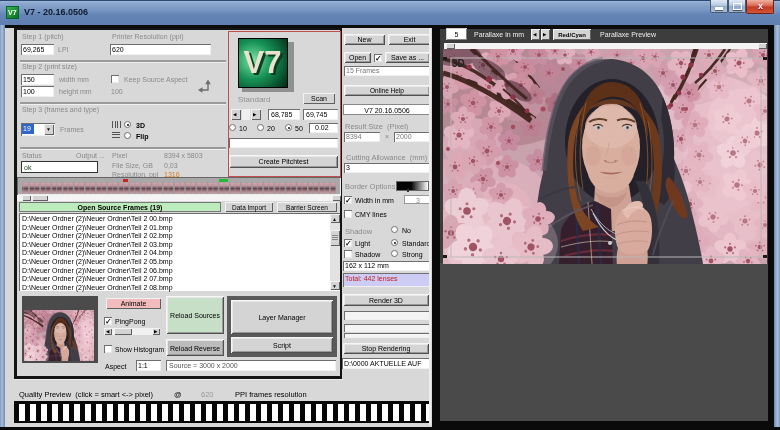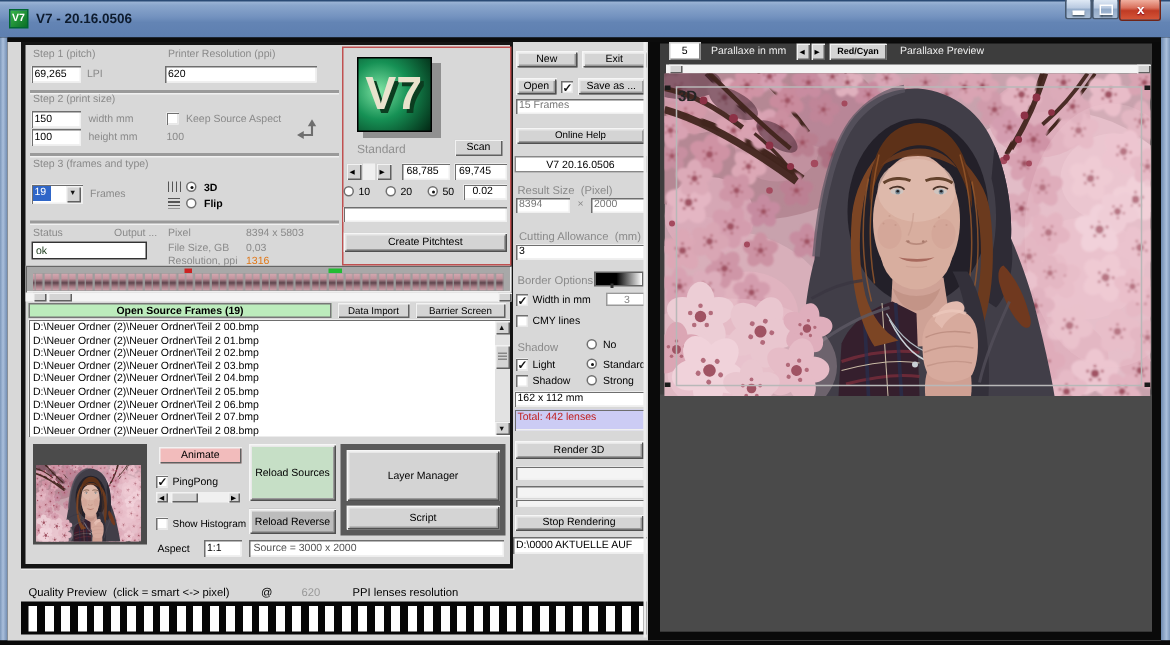--- a/index.html
+++ b/index.html
@@ -210,21 +210,21 @@
 <div class="raised" style="left:231px;top:337px;width:102px;height:16px;">
     <div class="btxt" style="top:5px;">Script</div>
   </div>
 <div class="sunk" style="left:166px;top:360px;width:170px;height:11px;">
     <span style="position:absolute;left:3px;top:2px;color:#555;">Source = 3000 x 2000</span>
   </div>
 
 <div class="blk" style="left:19px;top:390px;font-size:7.5px;">Quality Preview&nbsp;&nbsp;(click = smart &lt;-&gt; pixel)</div>
 <div class="blk" style="left:174px;top:390px;font-size:7.5px;">@</div>
 <div class="abs" style="left:201px;top:390px;color:#999;font-size:7.5px;">620</div>
-<div class="blk" style="left:235px;top:390px;font-size:7.5px;">PPI lenses resolution</div>
+<div class="blk" style="left:235px;top:390px;font-size:7.5px;">PPI frames resolution</div>
 <div class="abs" style="left:14px;top:401px;width:417px;height:22px;background:#060606;"></div>
 <div class="abs" style="left:19px;top:404px;width:410px;height:17px;background:repeating-linear-gradient(90deg,#fff 0,#fff 5.7px,#060606 5.7px,#060606 11px);"></div>
 
 <div class="abs" style="left:228px;top:31px;width:113px;height:146px;border:1px solid #c05050;box-sizing:border-box;"></div>
 <div class="abs" style="left:288px;top:42px;width:6px;height:50px;background:#909090;"></div>
 <div class="abs" style="left:242px;top:88px;width:52px;height:4px;background:#909090;"></div>
 <svg class="abs" style="left:238px;top:38px;" width="50" height="50" viewBox="0 0 50 50">
  <defs>
       <radialGradient id="v7g" cx="0.3" cy="0.45" r="0.85">
   <stop offset="0" stop-color="#7fe3a4"></stop>

